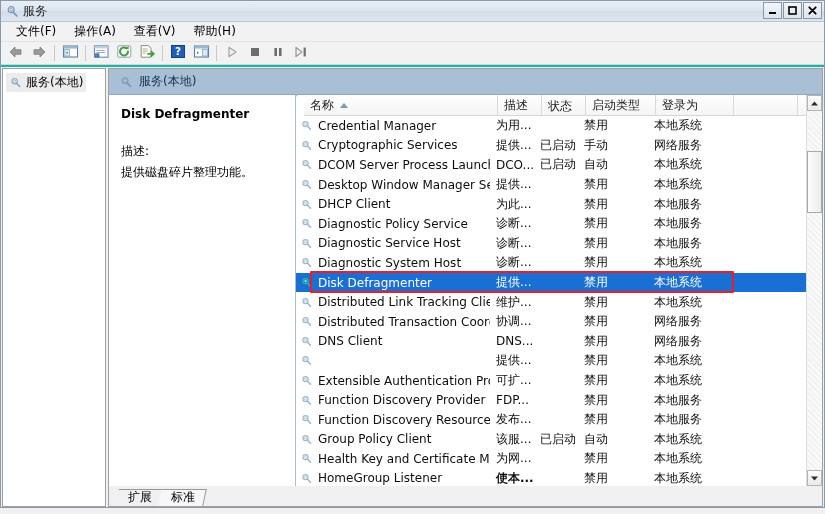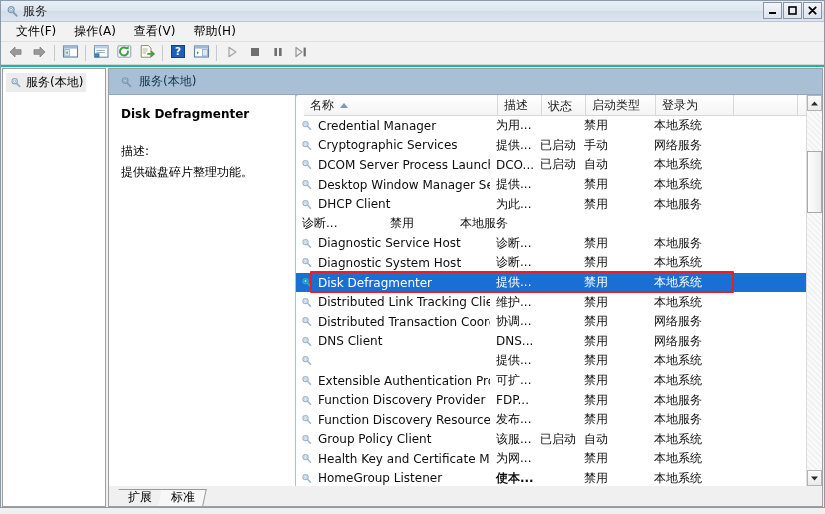--- a/index.html
+++ b/index.html
@@ -593,20 +593,32 @@
                       </svg>
                     </span>
                     <span>DHCP Client</span>
                   </div>
                   <div class="cell" style="width: 44px;">为此...</div>
                   <div class="cell" style="width: 44px;"></div>
                   <div class="cell" style="width: 70px;">禁用</div>
                   <div class="cell" style="width: 78px;">本地服务</div>
                 </div>
                 <div class="row">
+                  <div class="cell name" style="width: 194px;">
+                    <span>
+                      <svg class="gear" viewBox="0 0 16 16">
+                        <g stroke="#9fb8d0" stroke-width="1.5" fill="none">
+                          <circle cx="6.8" cy="6.3" r="3.2"></circle>
+                        </g>
+                        <circle cx="6.8" cy="6.3" r="1.3" fill="#ffffff" stroke="#9fb8d0" stroke-width=".8"></circle>
+                        <path d="M9 8.6 L12.9 12.6" stroke="#9fb8d0" stroke-width="2" stroke-linecap="round"></path>
+                      </svg>
+                    </span>
+                    <span>Diagnostic Policy Service</span>
+                  </div>
                   <div class="cell" style="width: 44px;">诊断...</div>
                   <div class="cell" style="width: 44px;"></div>
                   <div class="cell" style="width: 70px;">禁用</div>
                   <div class="cell" style="width: 78px;">本地服务</div>
                 </div>
                 <div class="row">
                   <div class="cell name" style="width: 194px;">
                     <span>
                       <svg class="gear" viewBox="0 0 16 16">
                         <g stroke="#9fb8d0" stroke-width="1.5" fill="none">

